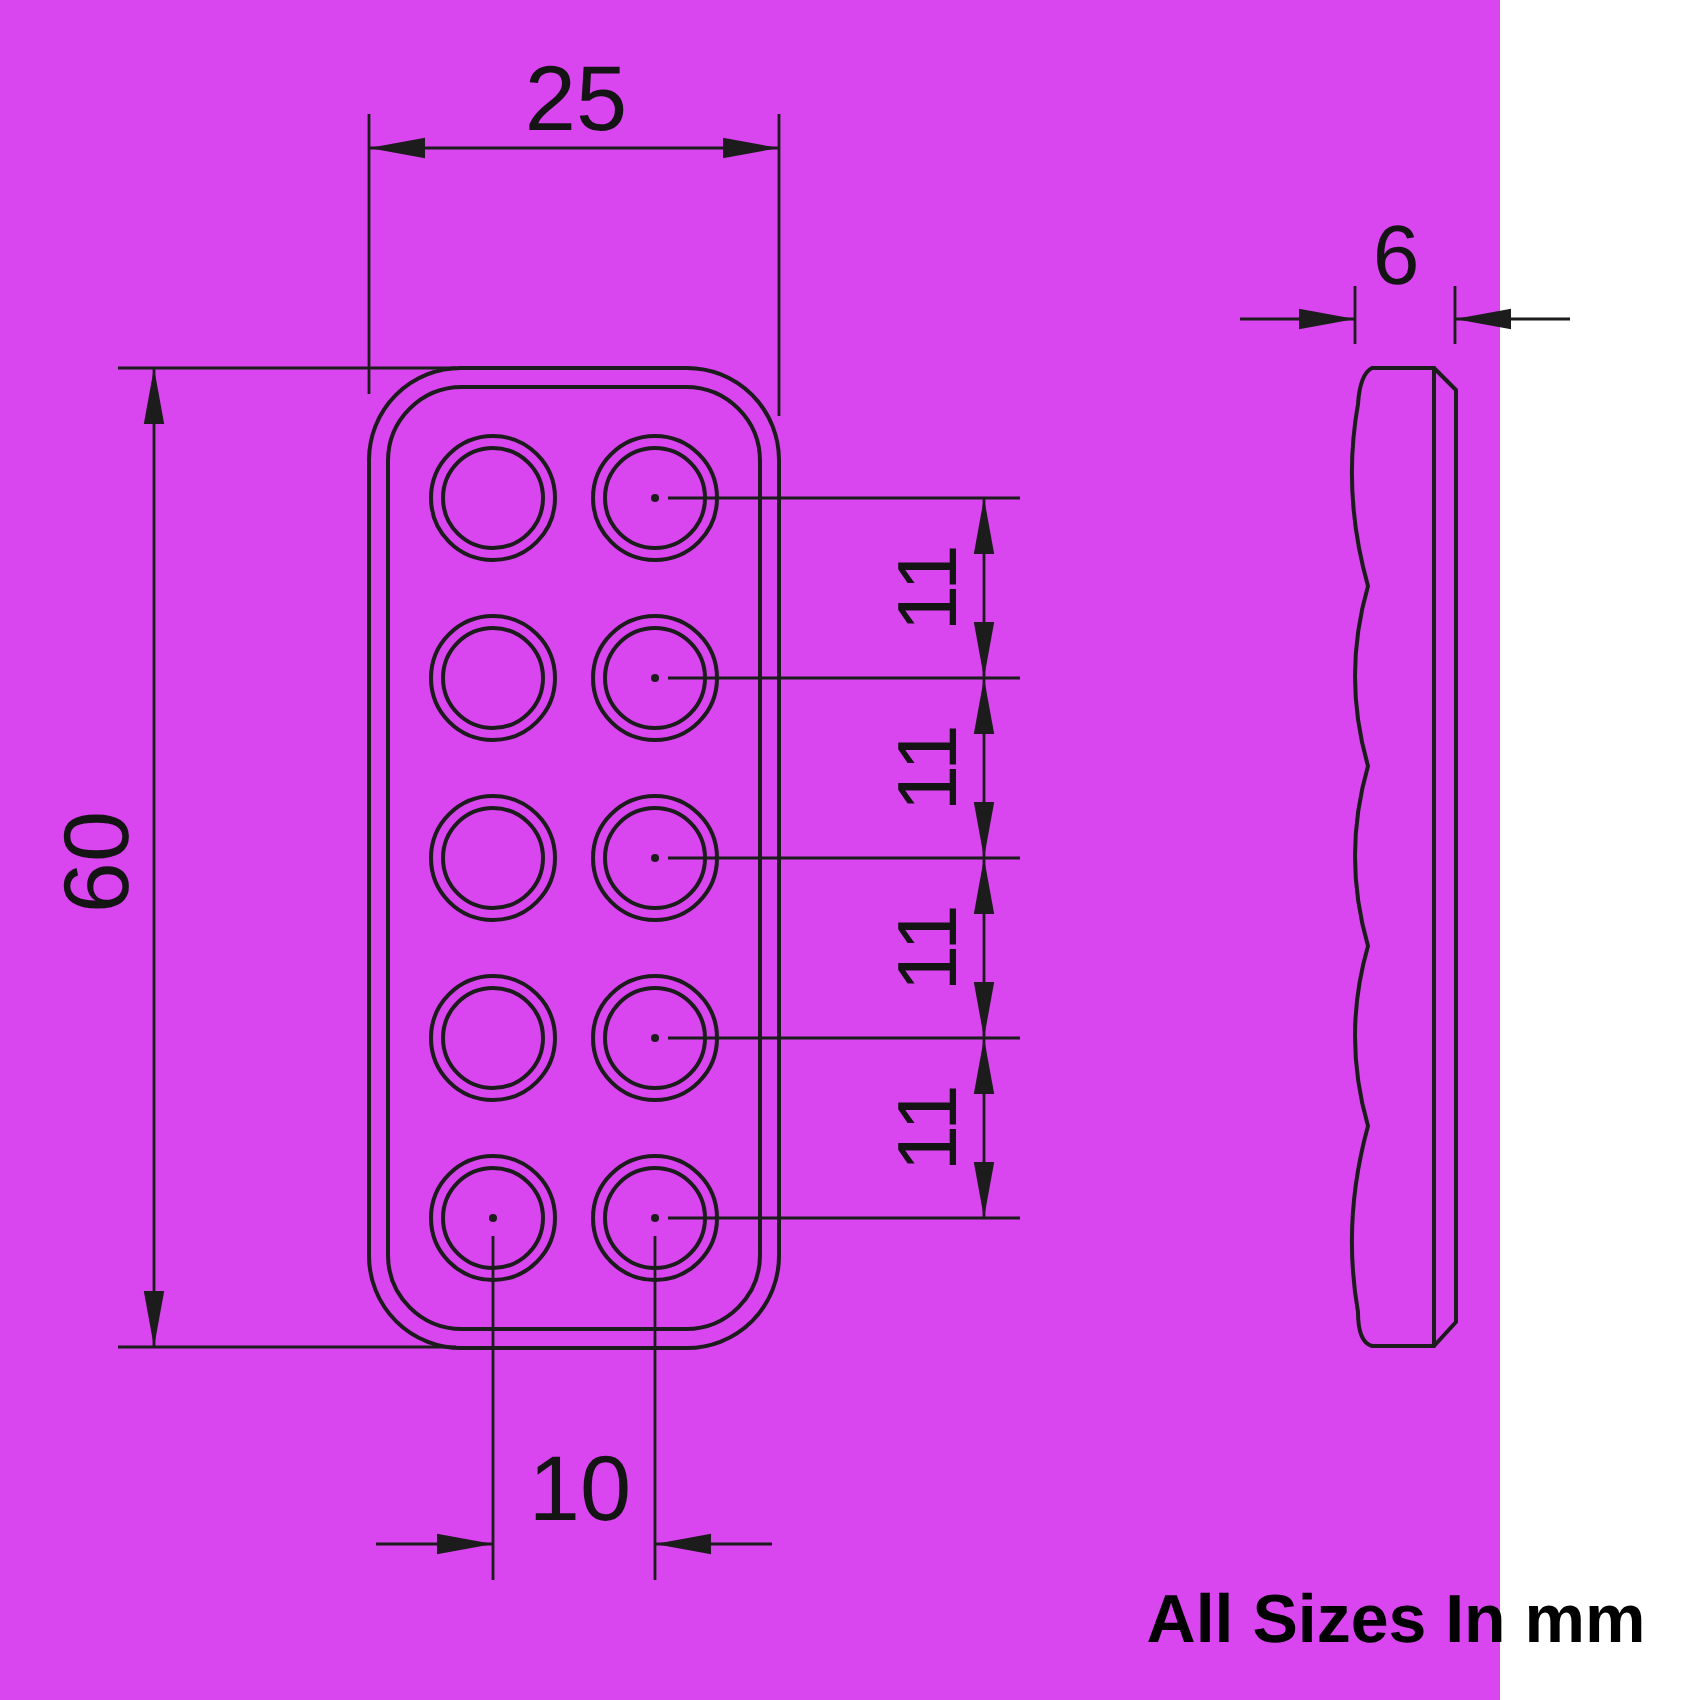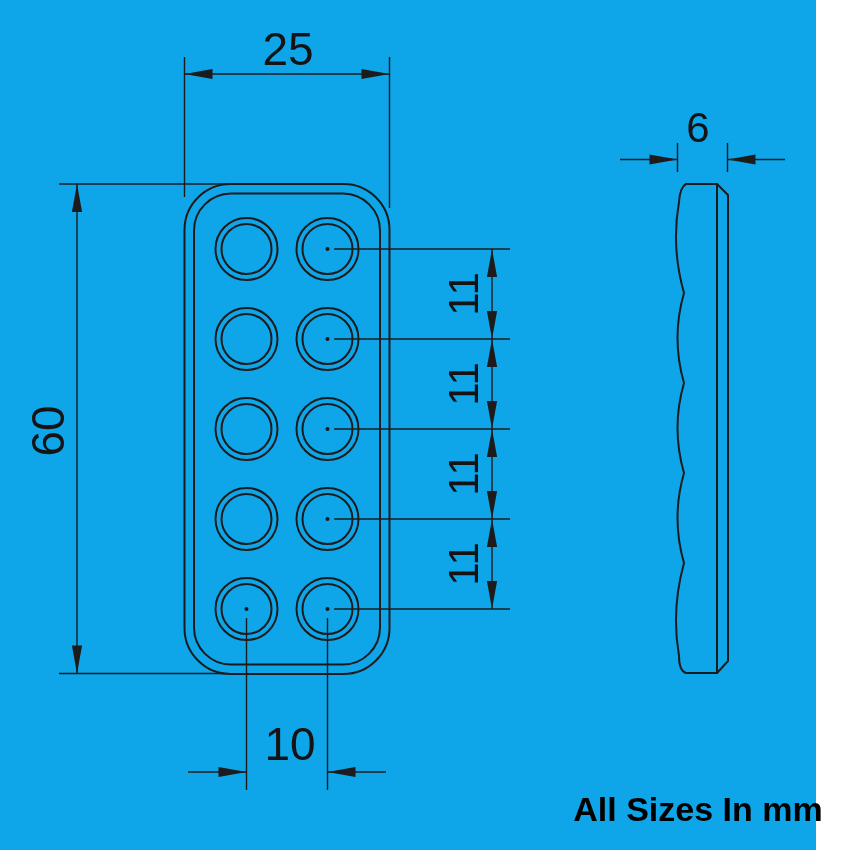--- a/index.html
+++ b/index.html
@@ -6,23 +6,23 @@
     margin: 0;
     padding: 0;
     background: #ffffff;
     width: 850px;
     height: 850px;
     overflow: hidden;
     font-family: "Liberation Sans", sans-serif;
   }
   .canvas {
     position: relative;
-    width: 816px;
+    width: 750px;
     height: 850px;
-    background: #0ea5e9;
+    background: #d946ef;
   }
   svg { display: block; }
   .part-line {
     fill: none;
     stroke: #1c1c1c;
     stroke-width: 2;
     stroke-linejoin: round;
     stroke-linecap: round;
   }
   .dim-line {

